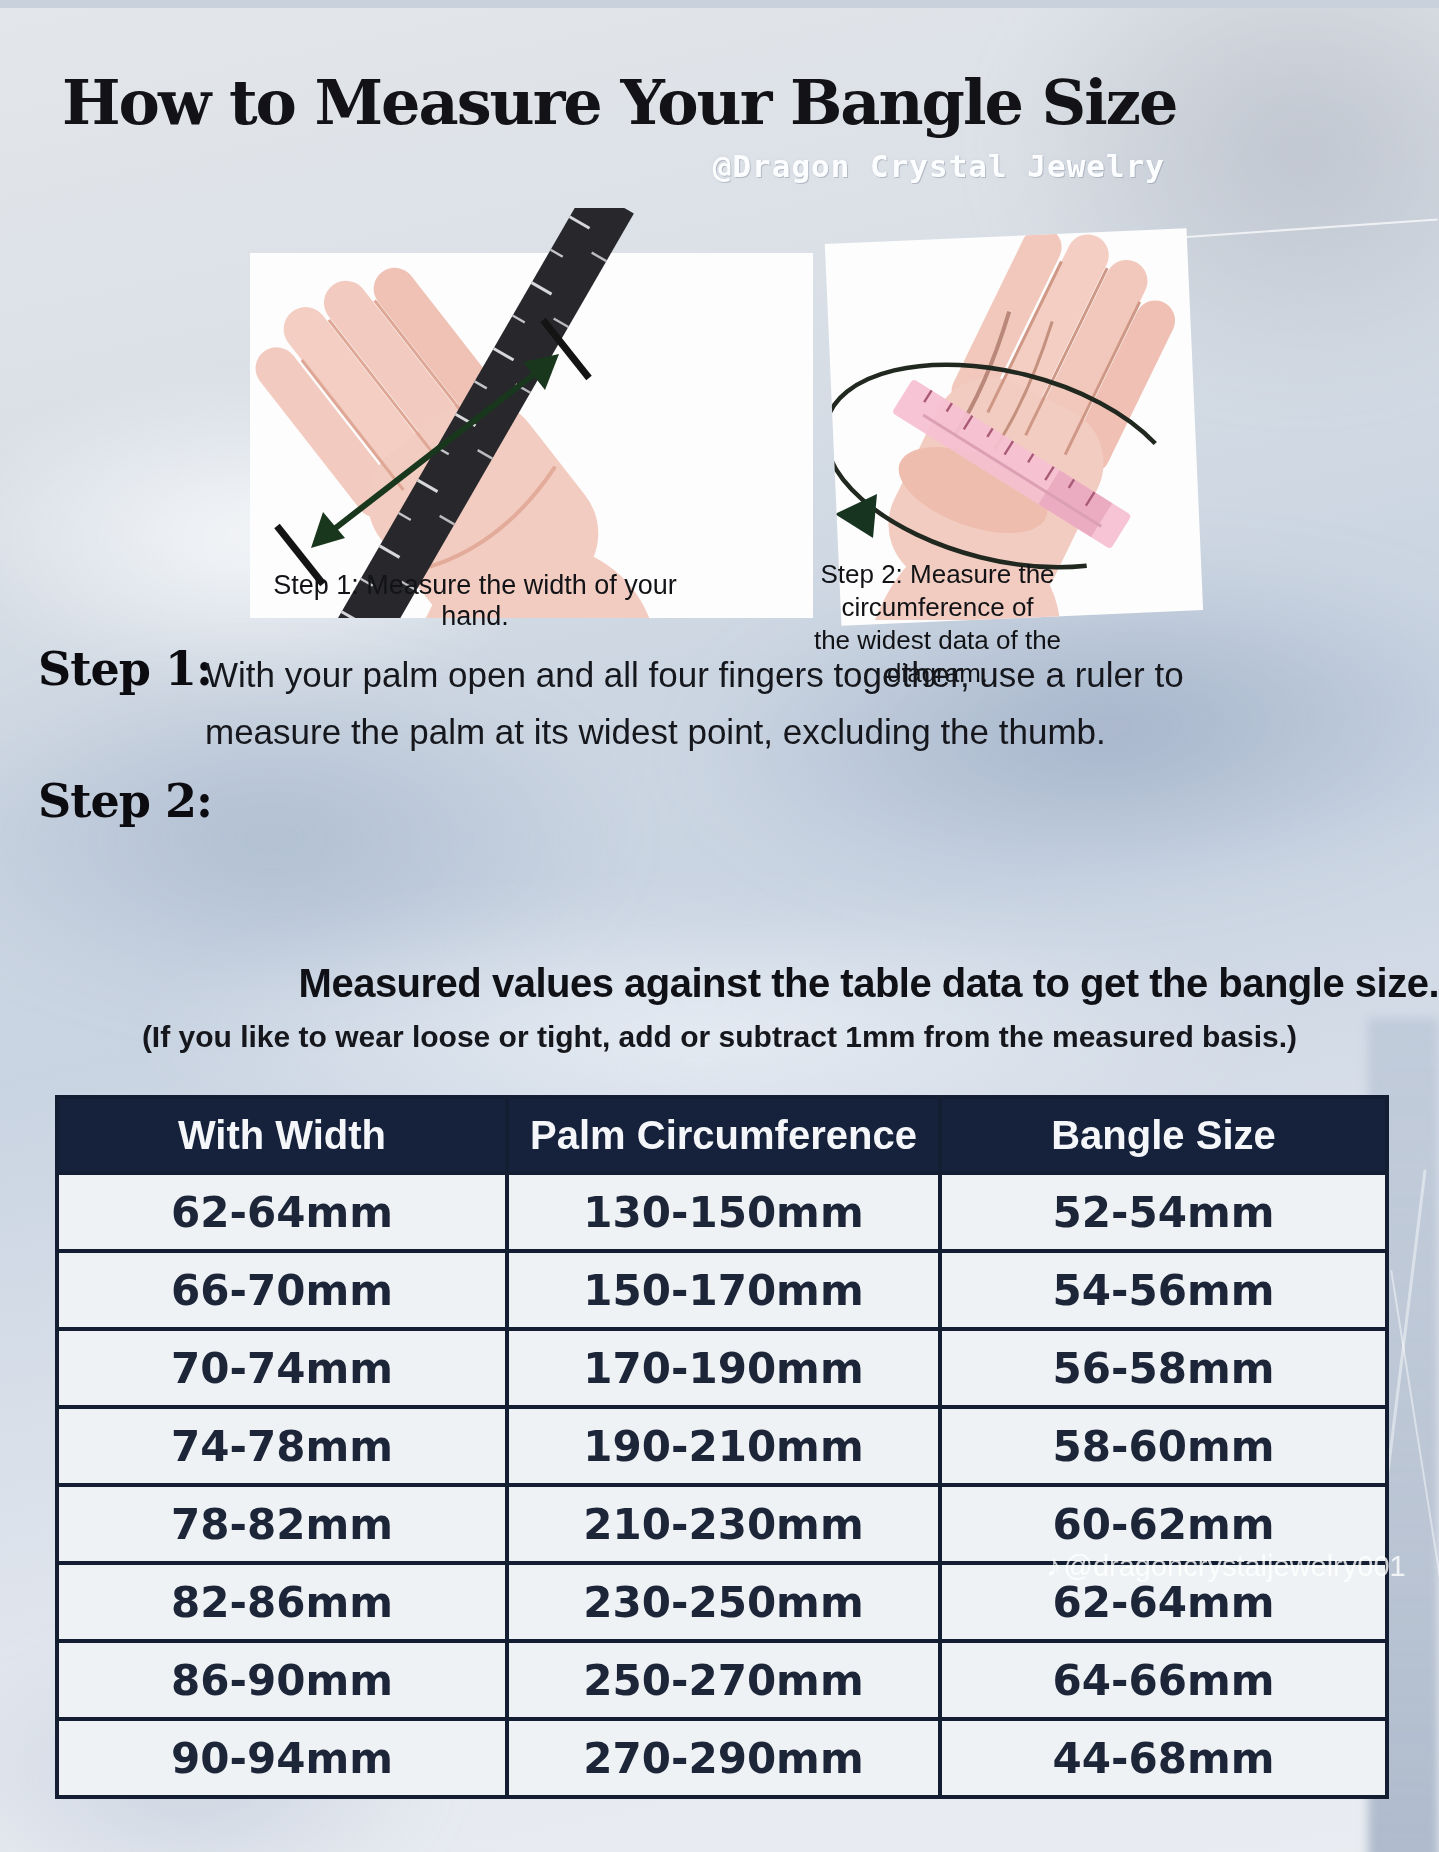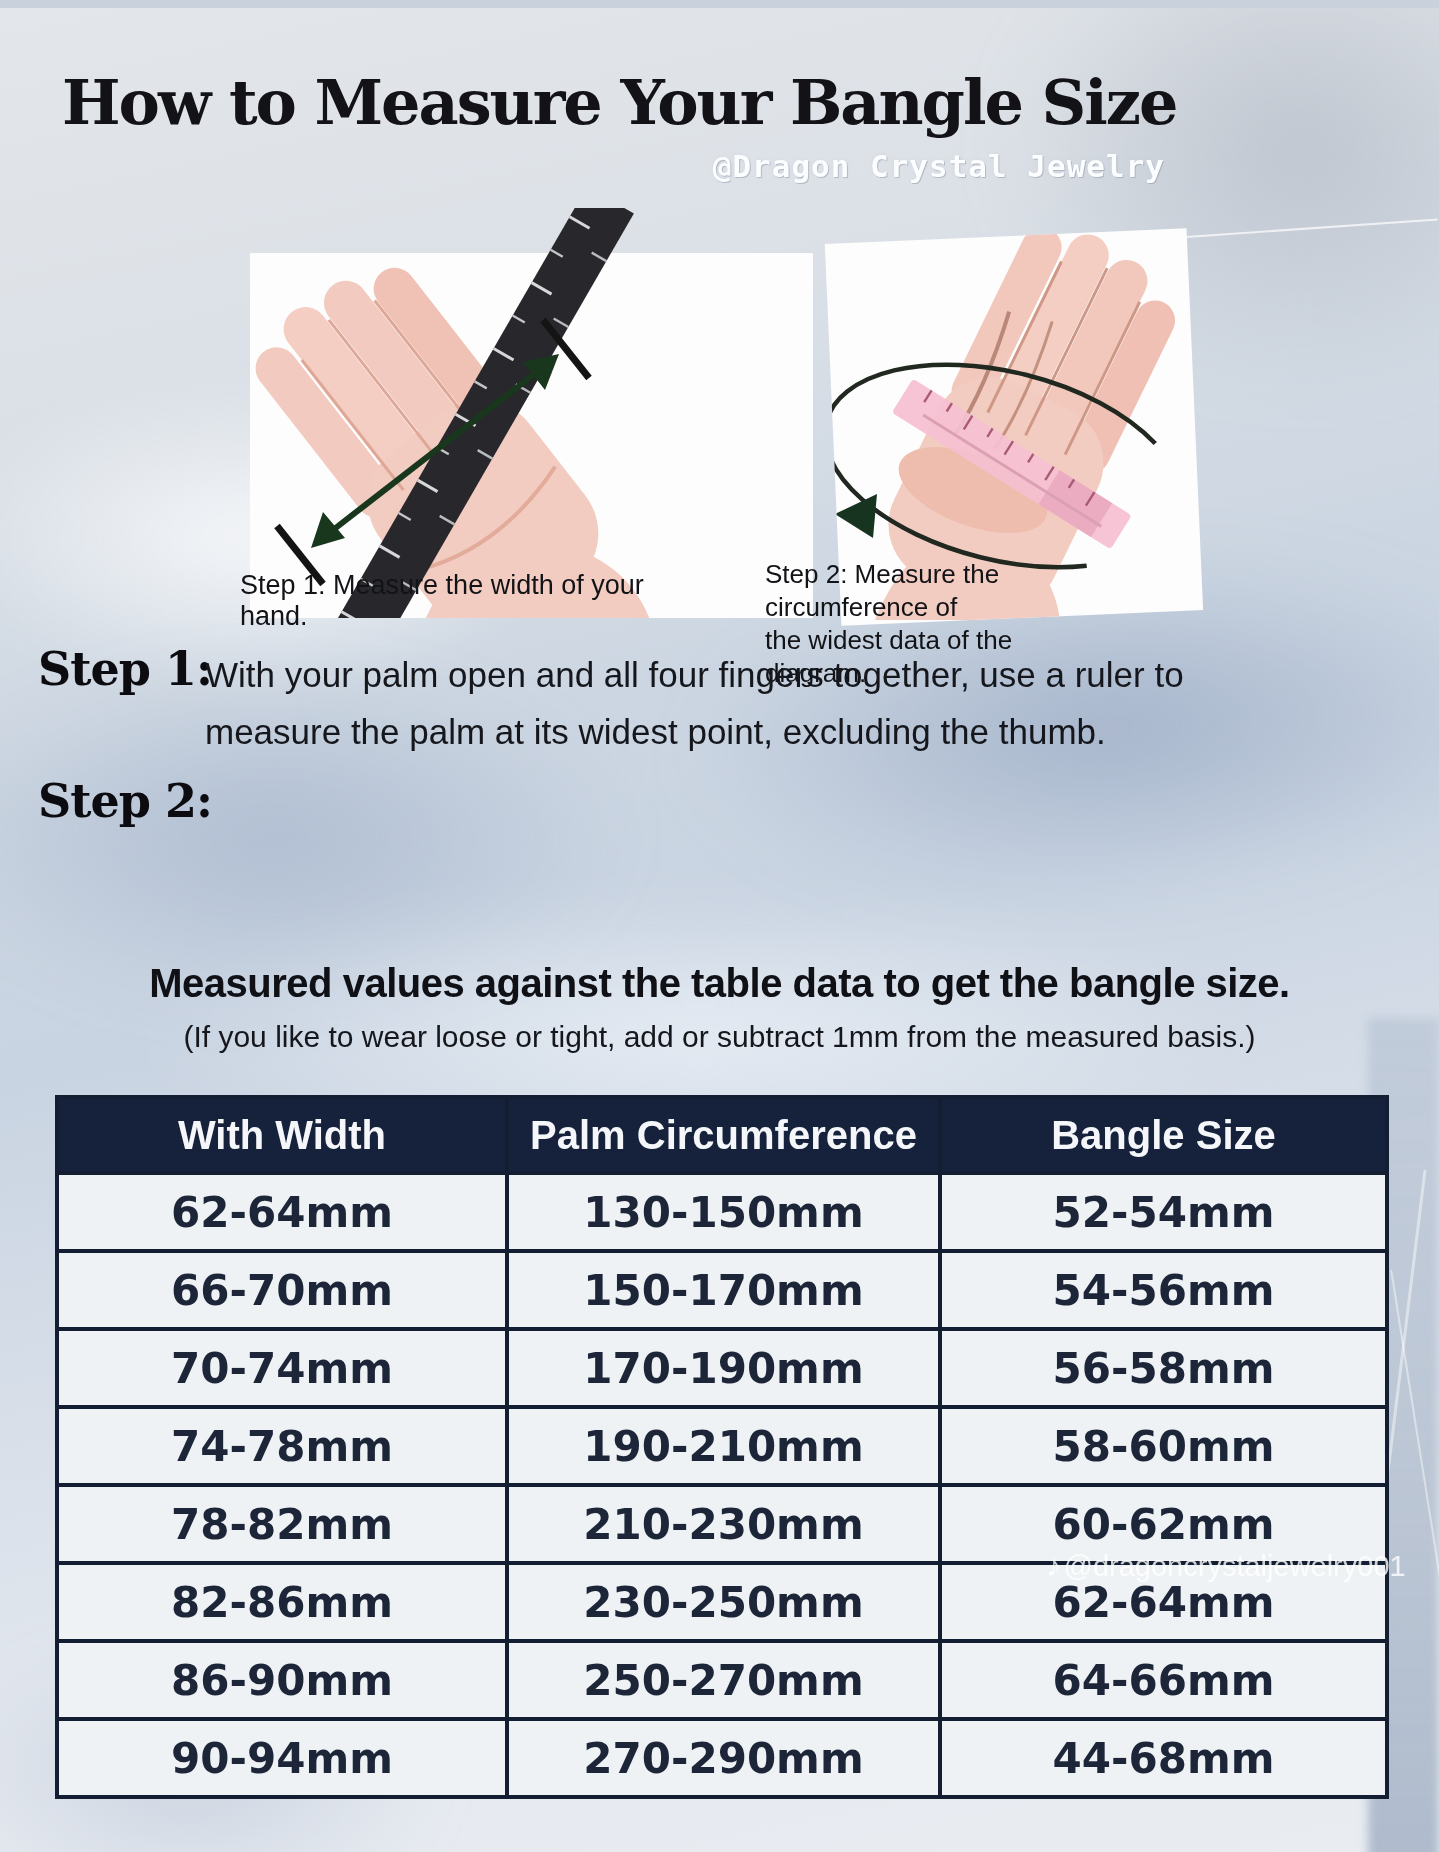--- a/index.html
+++ b/index.html
@@ -25,34 +25,34 @@
   .title{position:absolute;left:62px;top:58px;z-index:3;white-space:nowrap;
     font-family:"DejaVu Serif",serif;font-weight:700;font-size:62px;letter-spacing:-2px;color:#121217;}
   .brand-mark{position:absolute;right:274px;top:140px;z-index:3;white-space:nowrap;
     font-family:"DejaVu Sans Mono",monospace;font-weight:700;font-size:31px;letter-spacing:1px;
     color:#fcfdfe;text-shadow:1px 1px 0 rgba(125,135,155,.4),0 0 3px rgba(200,206,215,.6);}
   .slant-line{position:absolute;left:900px;top:248px;width:539px;height:2px;background:rgba(255,255,255,.7);
     transform:rotate(-4deg);transform-origin:left center;z-index:2;}
 
   .figure-svg{position:absolute;left:205px;top:200px;width:1005px;height:415px;z-index:2;overflow:visible;}
 
-  .caption{position:absolute;z-index:3;color:#121316;text-align:left;}
+  .caption{position:absolute;z-index:3;color:#121316;text-align:center;}
   .cap1{left:240px;top:562px;width:470px;font-size:27px;}
   .cap2{left:765px;top:550px;width:345px;font-size:26px;line-height:33px;}
 
   .step-label{position:absolute;left:38px;z-index:3;font-family:"DejaVu Serif",serif;font-weight:700;
     font-size:46px;letter-spacing:-1px;color:#0c0c10;white-space:nowrap;}
   .sl1{top:634px;} .sl2{top:766px;}
   .step-text{position:absolute;left:205px;width:1015px;z-index:3;font-size:35px;line-height:57px;color:#15171c;}
   .st1{top:638px;} .st2{top:770px;}
 
-  .note-heading{position:absolute;left:0;top:953px;width:1439px;z-index:3;text-align:center;
+  .note-heading{position:absolute;left:0;top:953px;width:1439px;z-index:3;text-align:right;
     font-weight:700;font-size:40px;letter-spacing:-.5px;color:#0f1116;}
   .note-sub{position:absolute;left:0;top:1012px;width:1439px;z-index:3;text-align:center;
-    font-size:30px;color:#15171c;}
+    font-size:30px;color:#15171c;font-weight:bold;}
 
   table.size-table{position:absolute;left:55px;top:1087px;width:1330px;z-index:3;
     border-collapse:collapse;table-layout:fixed;background:#eef1f4;}
   .size-table th,.size-table td{border:4px solid #141e32;text-align:center;vertical-align:middle;}
   .size-table th{height:76px;background:#16223c;color:#f4f6f9;
     font-size:40px;font-weight:700;letter-spacing:0;}
   .size-table td{height:78px;background:#eff2f4;color:#1d2539;
     font-family:"DejaVu Sans",sans-serif;font-weight:700;font-size:42px;}
   .photo-mark{position:absolute;left:1046px;top:1540px;z-index:4;white-space:nowrap;
     font-size:29px;color:rgba(255,255,255,.8);}

